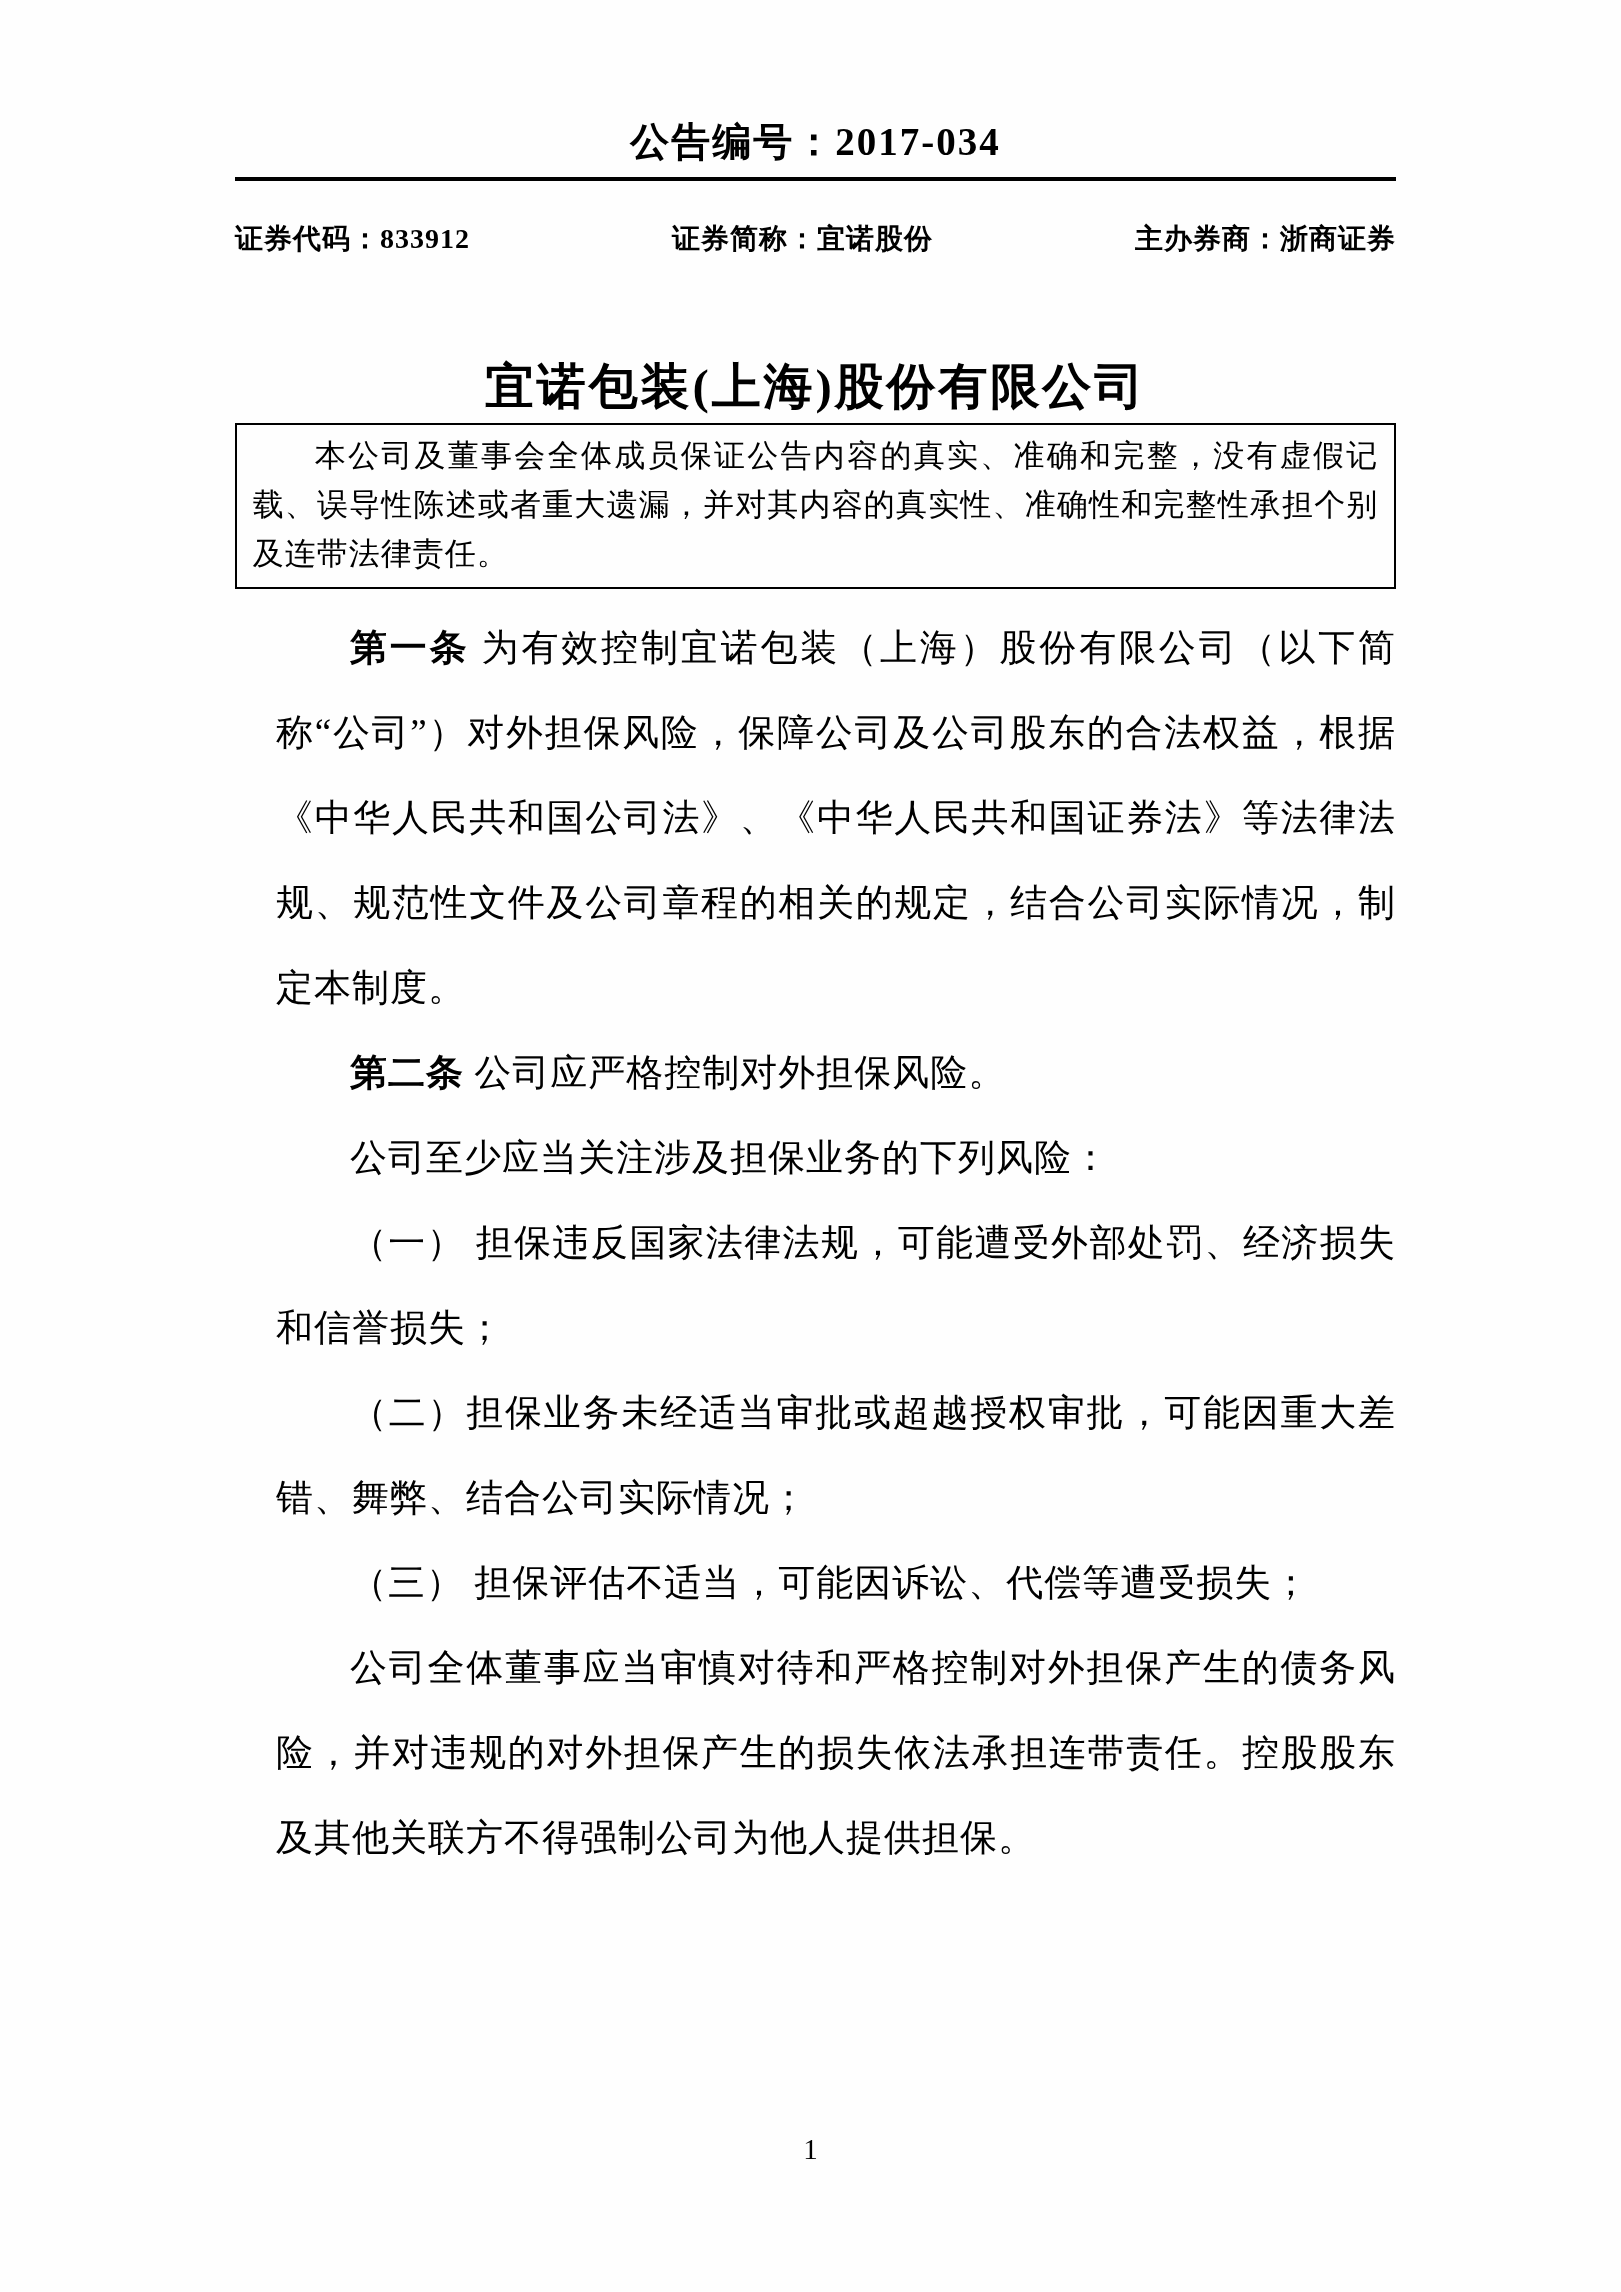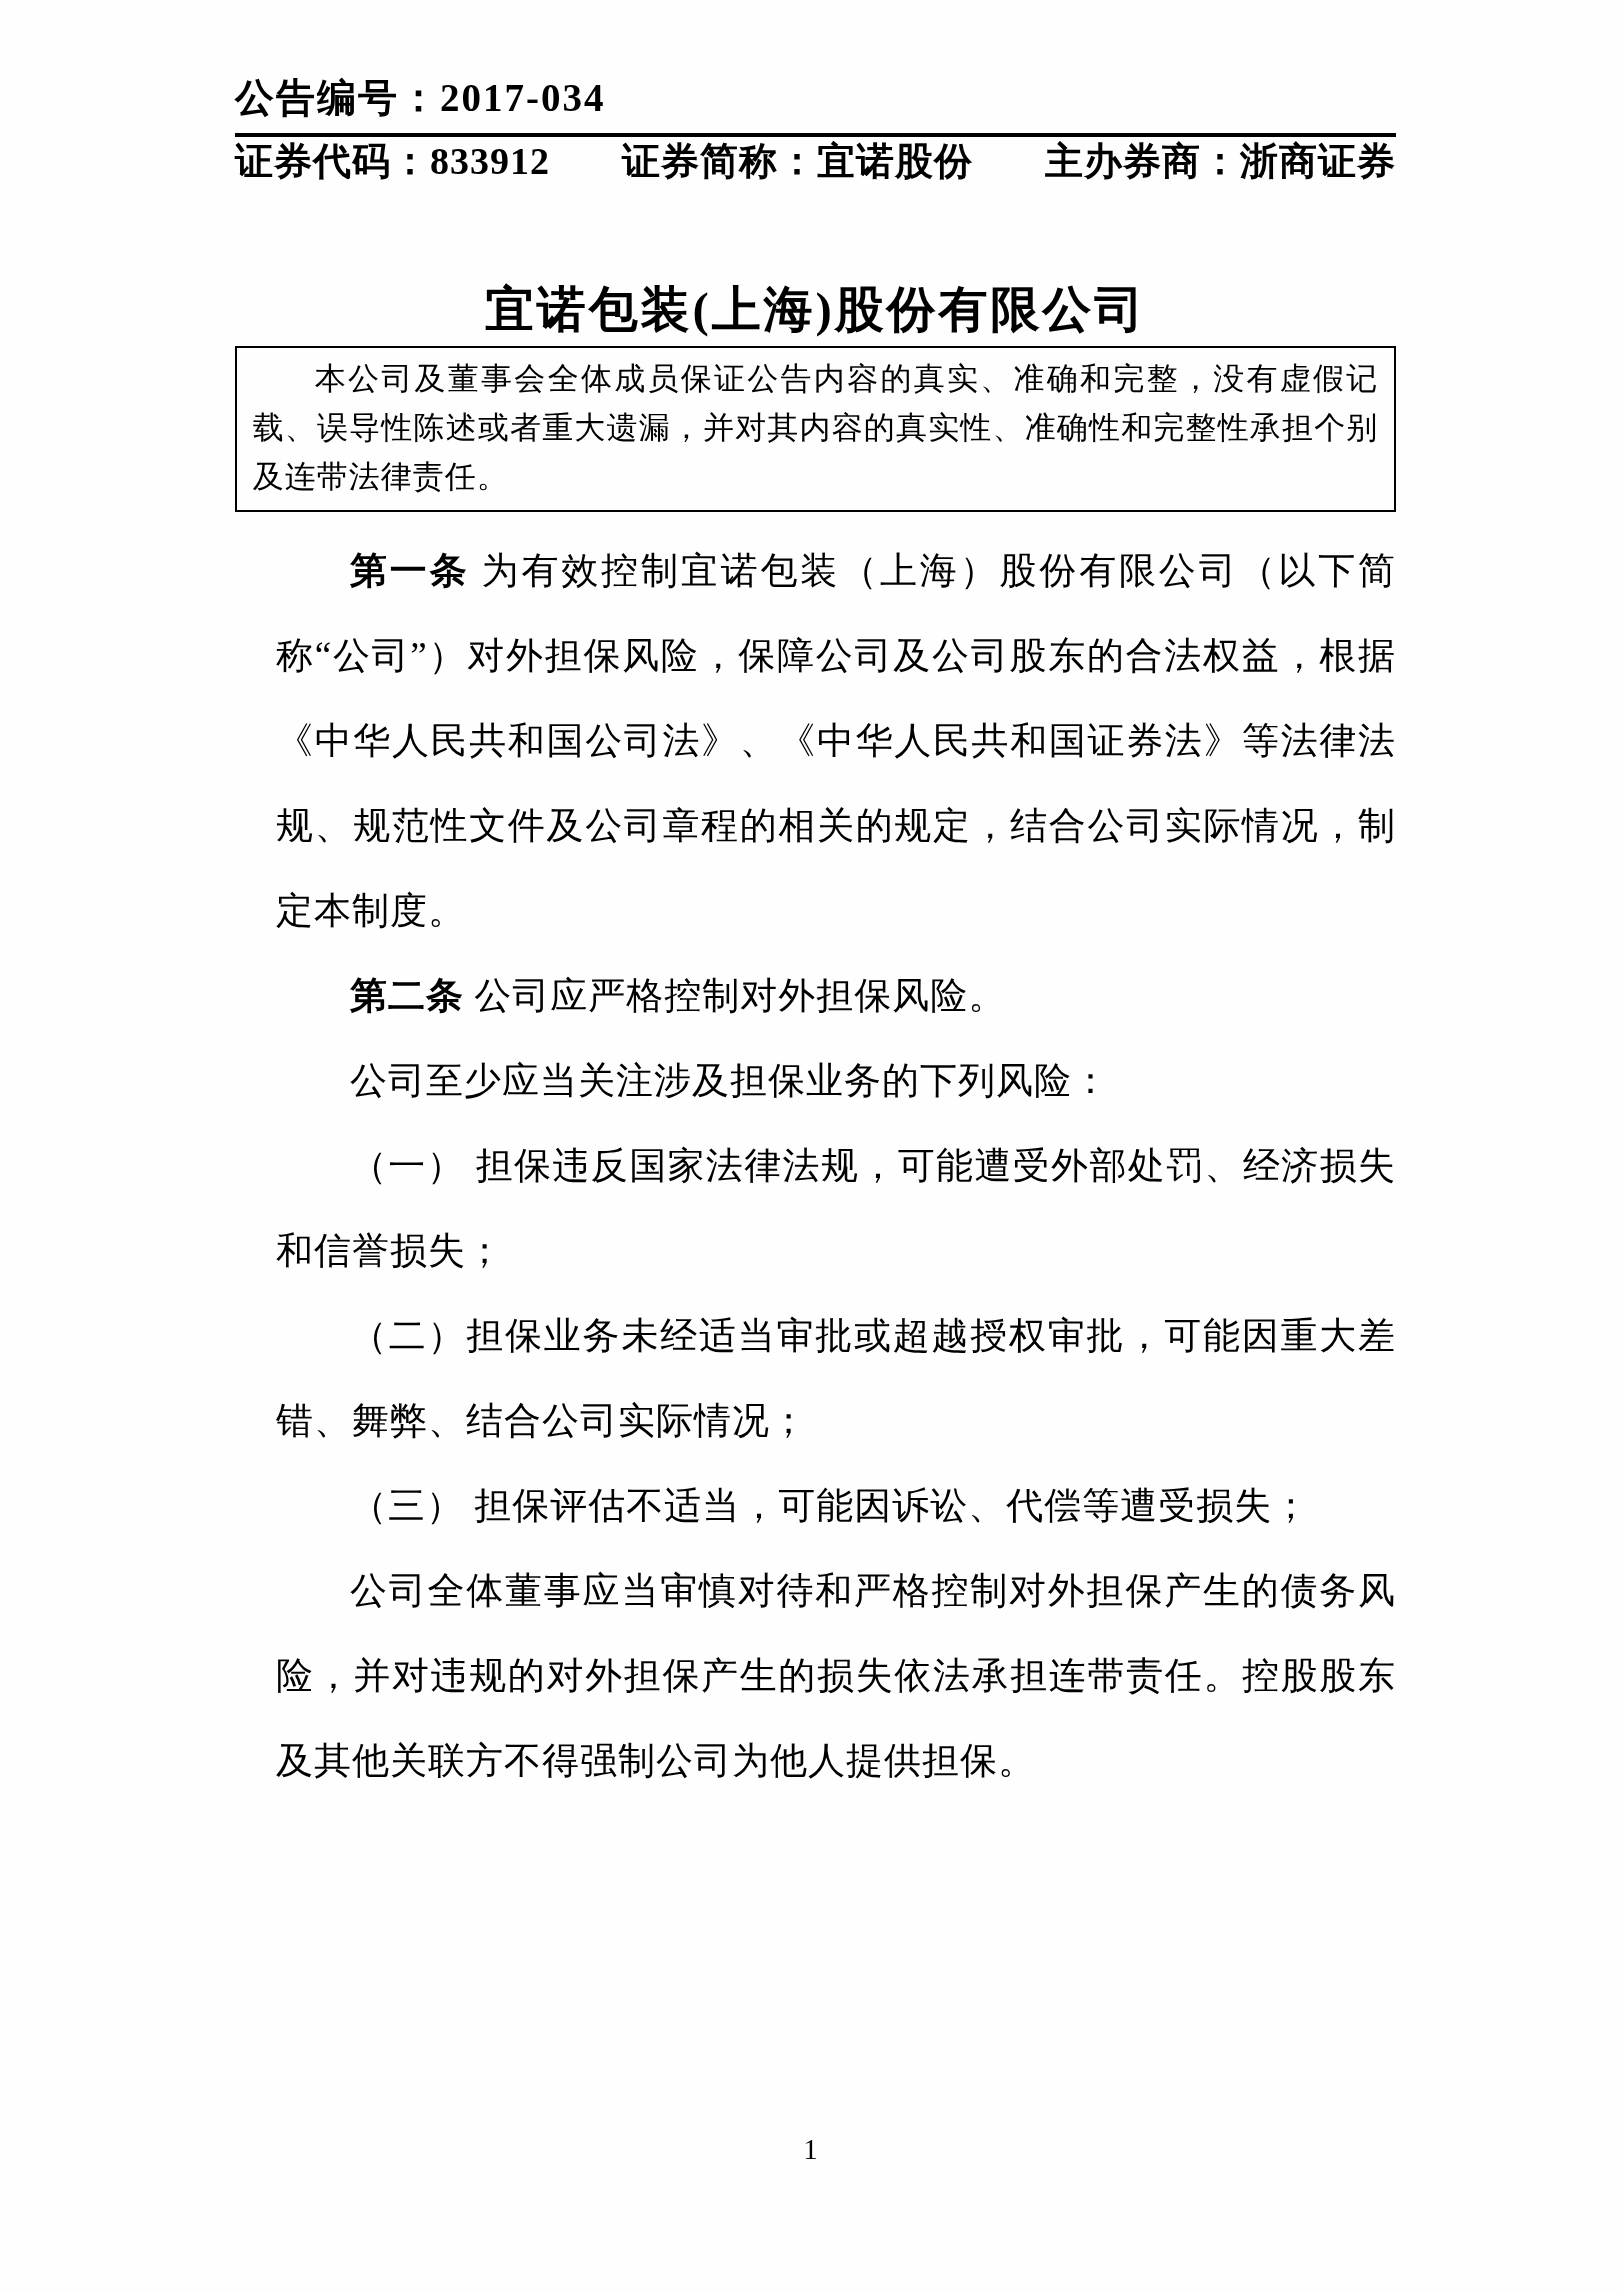--- a/index.html
+++ b/index.html
@@ -14,37 +14,38 @@
     background: #fefefe;
     color: #000;
     font-family: "Liberation Serif", "DejaVu Serif", serif;
     overflow: hidden;
   }
   .content {
     padding: 0 225px 0 235px; 
   }
   
   .announce-no {
-    padding-top: 74px;
-    text-align: left;
+    padding-top: 118px;
+    text-align: center;
     font-size: 39px;
     font-weight: bold;
     line-height: 47px;
     letter-spacing: 2px;
     font-family: Liberation Serif, serif;
   }
   .rule {
     margin-top: 11.8px;
     border-top: 4.9px solid #000;
     height: 0;
   }
   .sec-row {
+    margin-top: 33px;
     display: flex;
     justify-content: space-between;
-    font-size: 38px;
+    font-size: 28px;
     font-weight: bold;
     line-height: 49px;
     letter-spacing: 1px;
   }
   
   .title-company {
     margin: 93px 0 0 0;
     text-align: center;
     font-size: 49px;
     font-weight: bold;

